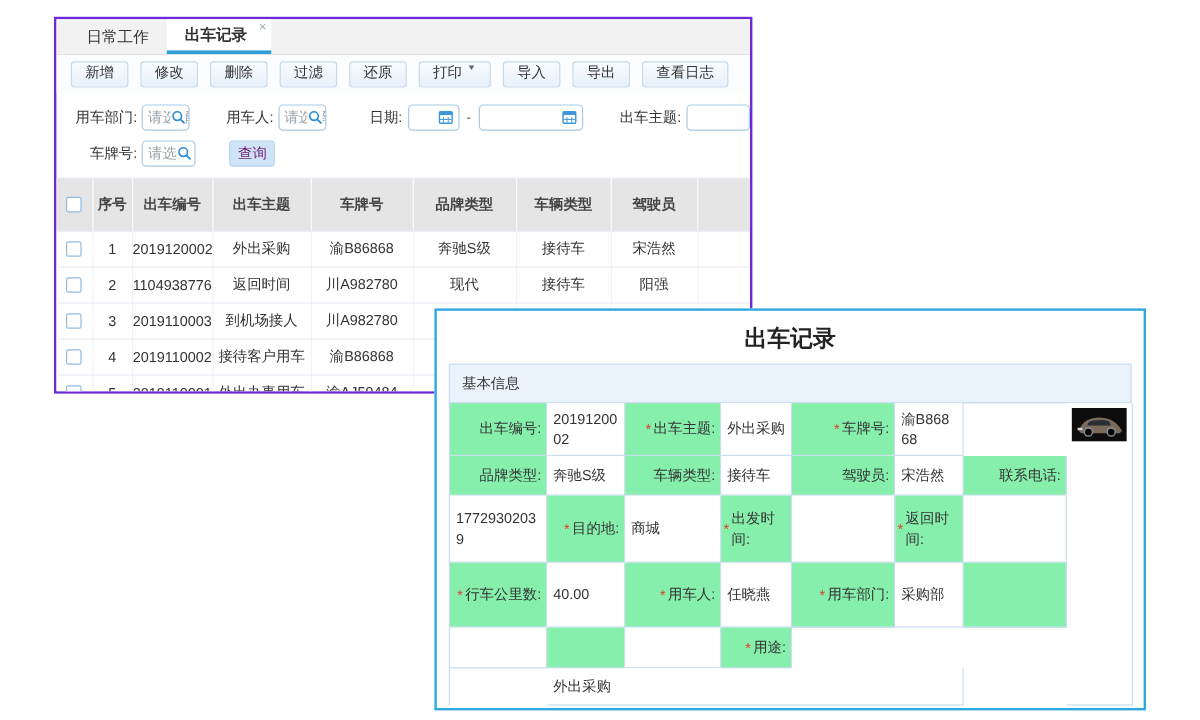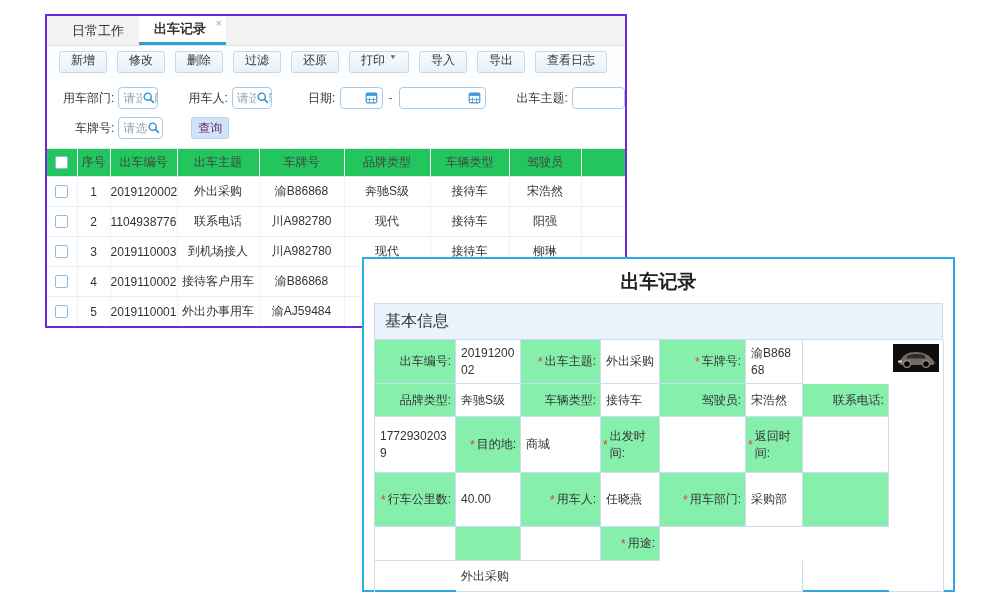--- a/index.html
+++ b/index.html
@@ -20,31 +20,31 @@
   .flab { color:#333; white-space:nowrap; }
   .sinput { position:relative; margin-left:4px; width:45px; height:22px; border:1px solid #a6cbe8; border-radius:4px; background:#fff; overflow:hidden; display:flex; align-items:center; padding-left:4px; }
   .ph { color:#9aa3ab; white-space:nowrap; }
   .sicon { position:absolute; right:2px; top:3px; background:#fff; }
   .dinput { position:relative; height:22px; border:1px solid #a6cbe8; border-radius:4px; background:#fff; }
   .cal { position:absolute; right:4px; top:3px; }
   .dash { margin:0 6px; color:#666; }
   .qbtn { margin-left:28px; width:38px; height:22px; background:#cfe4f6; border:1px solid #b7d4ec; border-radius:3px; color:#701a75; display:flex; align-items:center; justify-content:center; cursor:pointer; }
 
   table.grid { border-collapse:collapse; table-layout:fixed; width:578px; }
-  .grid th { height:28px; background:#22c55e; font-weight:normal; color:#444; border-right:1px solid #f7f9fc; border-top:1px solid #e3e8f1; border-bottom:1px solid #e3e8f1; text-align:center; }
+  .grid th { height:44px; background:#e5e5e5; font-weight:bold; color:#444; border-right:1px solid #f7f9fc; border-top:1px solid #e3e8f1; border-bottom:1px solid #e3e8f1; text-align:center; }
   .grid th:last-child { border-right:none; }
   .grid td { height:30px; border-right:1px solid #f0f3f8; border-bottom:1px solid #e8edf4; text-align:center; color:#333; background:#fff; }
   .grid td:last-child { border-right:none; }
   .lnk { color:#3e86c6; cursor:pointer; }
   .cb { width:13px; height:13px; border:1px solid #8fbcdf; border-radius:2px; background:#fff; margin:0 auto; cursor:pointer; }
 
   
   .dialog { position:absolute; left:362px; top:257px; width:593px; height:335px; background:#fff; border:2px solid #2fa9e2; z-index:10; padding:0 10px; }
   .dlg-title { text-align:center; font-size:19px; font-weight:bold; color:#222; padding:10px 0 8px 0; }
-  .section-bar { border:1px solid #cbdef0; background:#eaf3fc; padding:7px 10px; font-size:16px; color:#333; }
+  .section-bar { border:1px solid #cbdef0; background:#eaf3fc; padding:7px 10px; font-size:12px; color:#333; }
   .form { display:grid; grid-template-columns:81px 65px 80px 59px 86px 57px 86px 55px; grid-template-rows:44px 33px 56px 54px 34px 31px; border-top:1px solid #cbdef0; border-left:1px solid #cbdef0; margin-top:-1px; }
   .fcell { border-right:1px solid #cbdef0; border-bottom:1px solid #cbdef0; display:flex; align-items:center; font-size:12px; overflow:hidden; }
   .flabel { background:#86efac; justify-content:flex-end; text-align:left; padding:2px 4px 2px 2px; color:#333; }
   .fvalue { background:#fff; padding:2px 5px; word-break:break-all; line-height:1.35; }
   .star { color:#e23b30; margin-right:2px; }
   .pic-label { grid-row:span 6; grid-column:7; }
   .pic-cell  { grid-row:span 6; grid-column:8; background:#fff; align-items:flex-start; justify-content:center; padding-top:4px; }
   .purpose-value { grid-column:2/7; }
   .car-thumb { display:block; cursor:pointer; }
 </style>
@@ -190,21 +190,21 @@
         <td>接待车</td>
         <td class="lnk">宋浩然</td>
         <td></td>
       </tr>
       <tr>
         <td>
             <div class="cb"></div>
           </td>
         <td>2</td>
         <td class="lnk">1104938776</td>
-        <td class="lnk">联系电话</td>
+        <td class="lnk">返回时间</td>
         <td class="lnk">川A982780</td>
         <td>现代</td>
         <td>接待车</td>
         <td class="lnk">阳强</td>
         <td></td>
       </tr>
       <tr>
         <td>
             <div class="cb"></div>
           </td>

